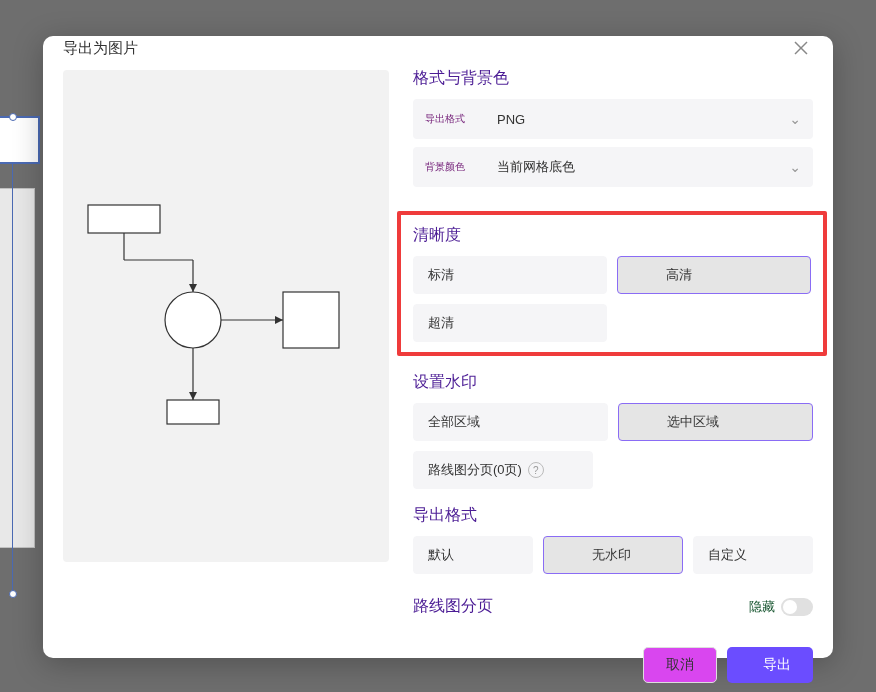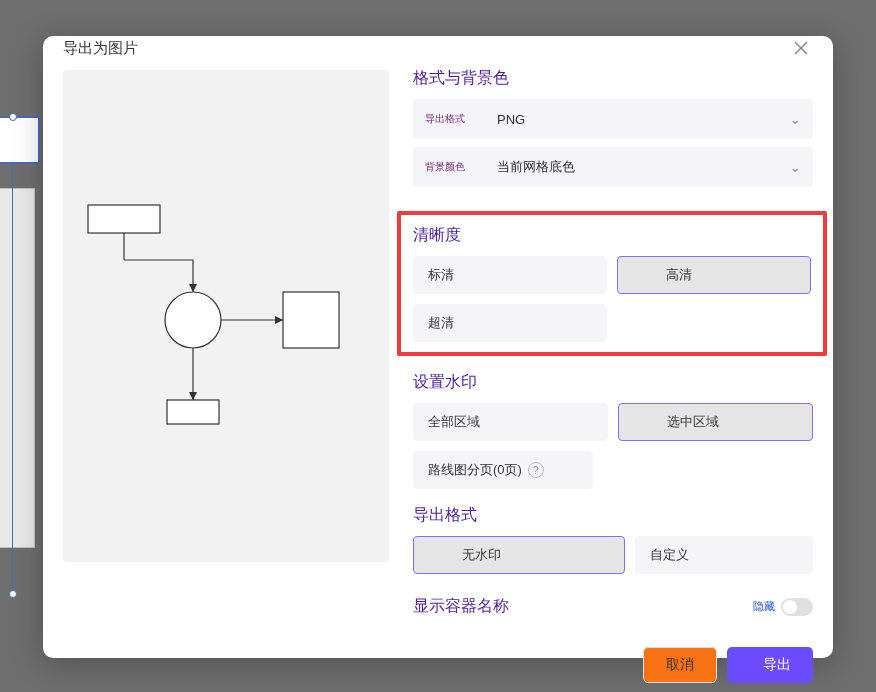--- a/index.html
+++ b/index.html
@@ -206,22 +206,22 @@
       align-items: center;
       justify-content: space-between;
       margin-top: 6px;
     }
     .toggle-wrap {
       display: flex;
       align-items: center;
       gap: 6px;
     }
     .toggle-text {
-      color: #1d4ed8;
-      font-size: 11px;
+      color: #14532d;
+      font-size: 13px;
     }
     .toggle {
       width: 32px;
       height: 18px;
       background: #e0e0e0;
       border-radius: 9px;
       position: relative;
       cursor: pointer;
     }
     .toggle::after {
@@ -246,21 +246,21 @@
       padding: 0 22px;
       border-radius: 5px;
       font-size: 14px;
       cursor: pointer;
       display: flex;
       align-items: center;
       justify-content: center;
       border: none;
     }
     .btn-secondary {
-      background: #f97316;
+      background: #d946ef;
       border: 1px solid #ddd;
       color: #333;
       text-align: center;
     }
     .btn-primary {
       background: #6b4dff;
       color: #fff;
       padding-left: 36px;
     }
     .wm-grid { display: flex; gap: 10px; }
@@ -339,27 +339,28 @@
           <div class="opt" style="width:auto;min-width:180px;">
             <span>路线图分页(0页)</span>
             <span class="help-icon">?</span>
           </div>
         </div>
       </div>
 
       <div>
         <div class="section-title">导出格式</div>
         <div class="wm-grid">
+          <div class="opt wm-opt">默认</div>
           <div class="opt wm-opt selected">无水印</div>
           <div class="opt wm-opt">自定义</div>
         </div>
       </div>
 
       <div class="toggle-row">
-        <div class="section-title" style="margin-bottom:0;">显示容器名称</div>
+        <div class="section-title" style="margin-bottom:0;">路线图分页</div>
         <div class="toggle-wrap">
           <span class="toggle-text">隐藏</span>
           <div class="toggle"></div>
         </div>
       </div>
 
       <div class="footer">
         <button class="btn btn-secondary">取消</button>
         <button class="btn btn-primary">导出</button>
       </div>

